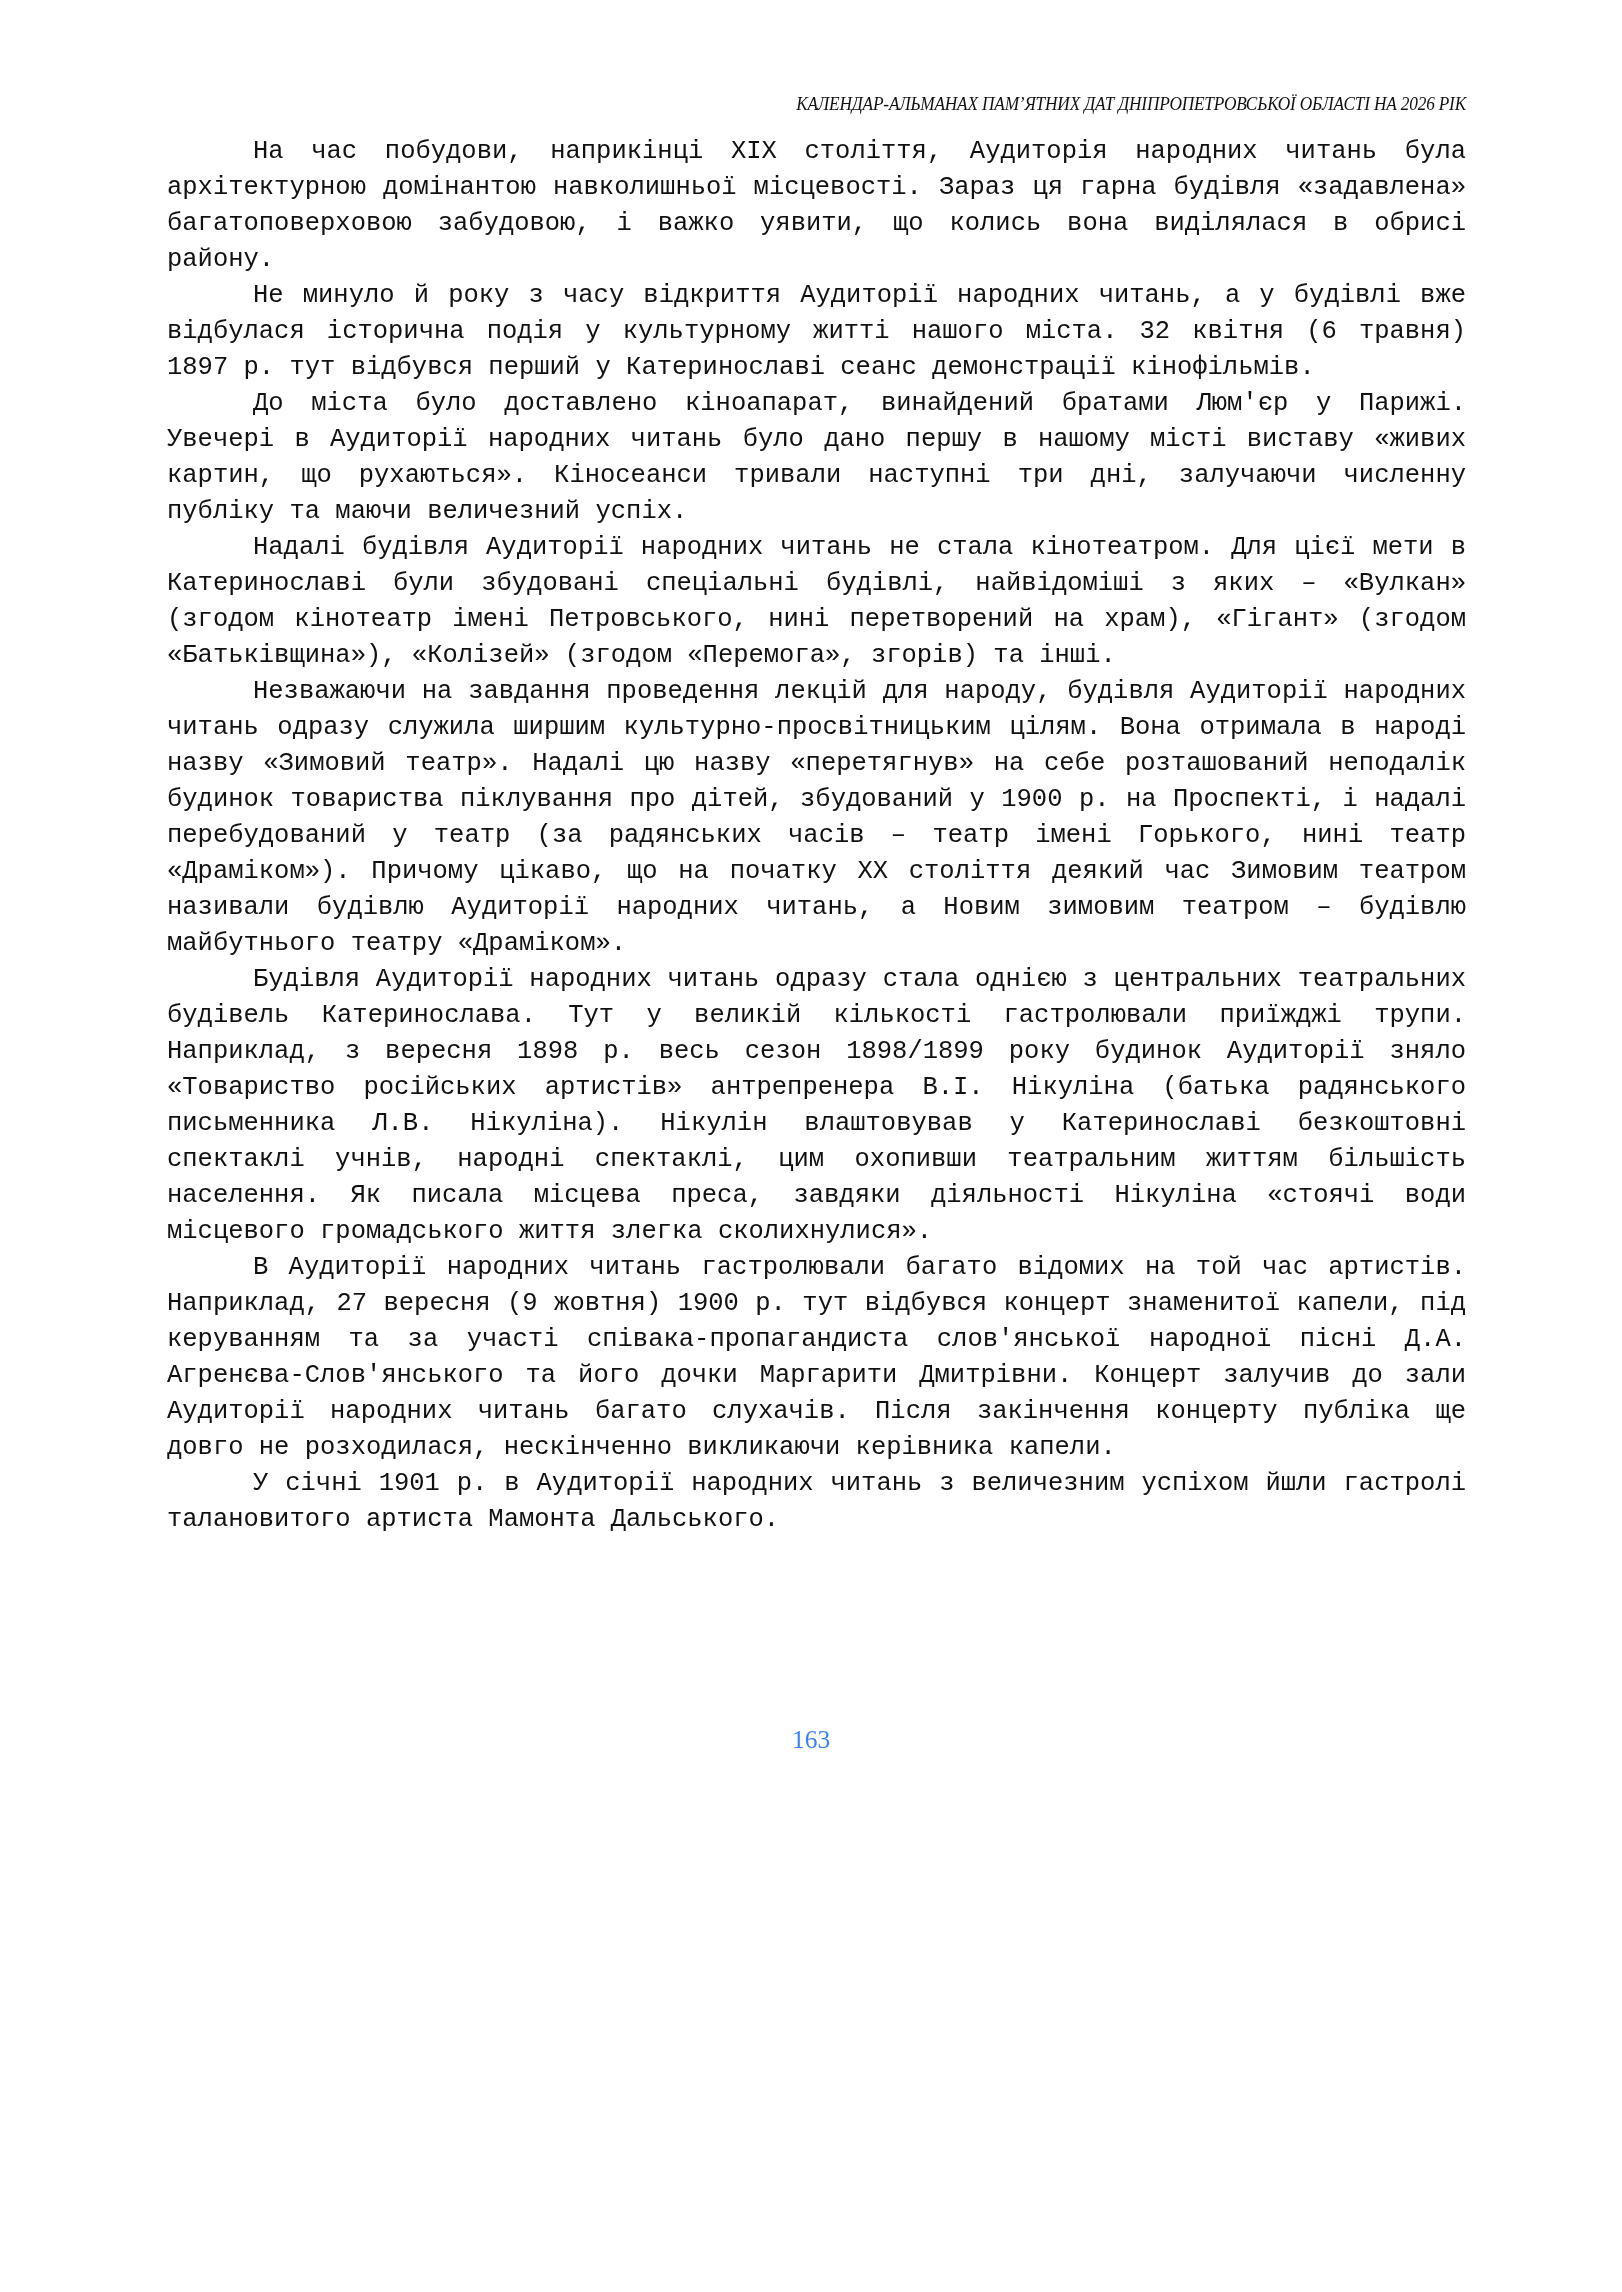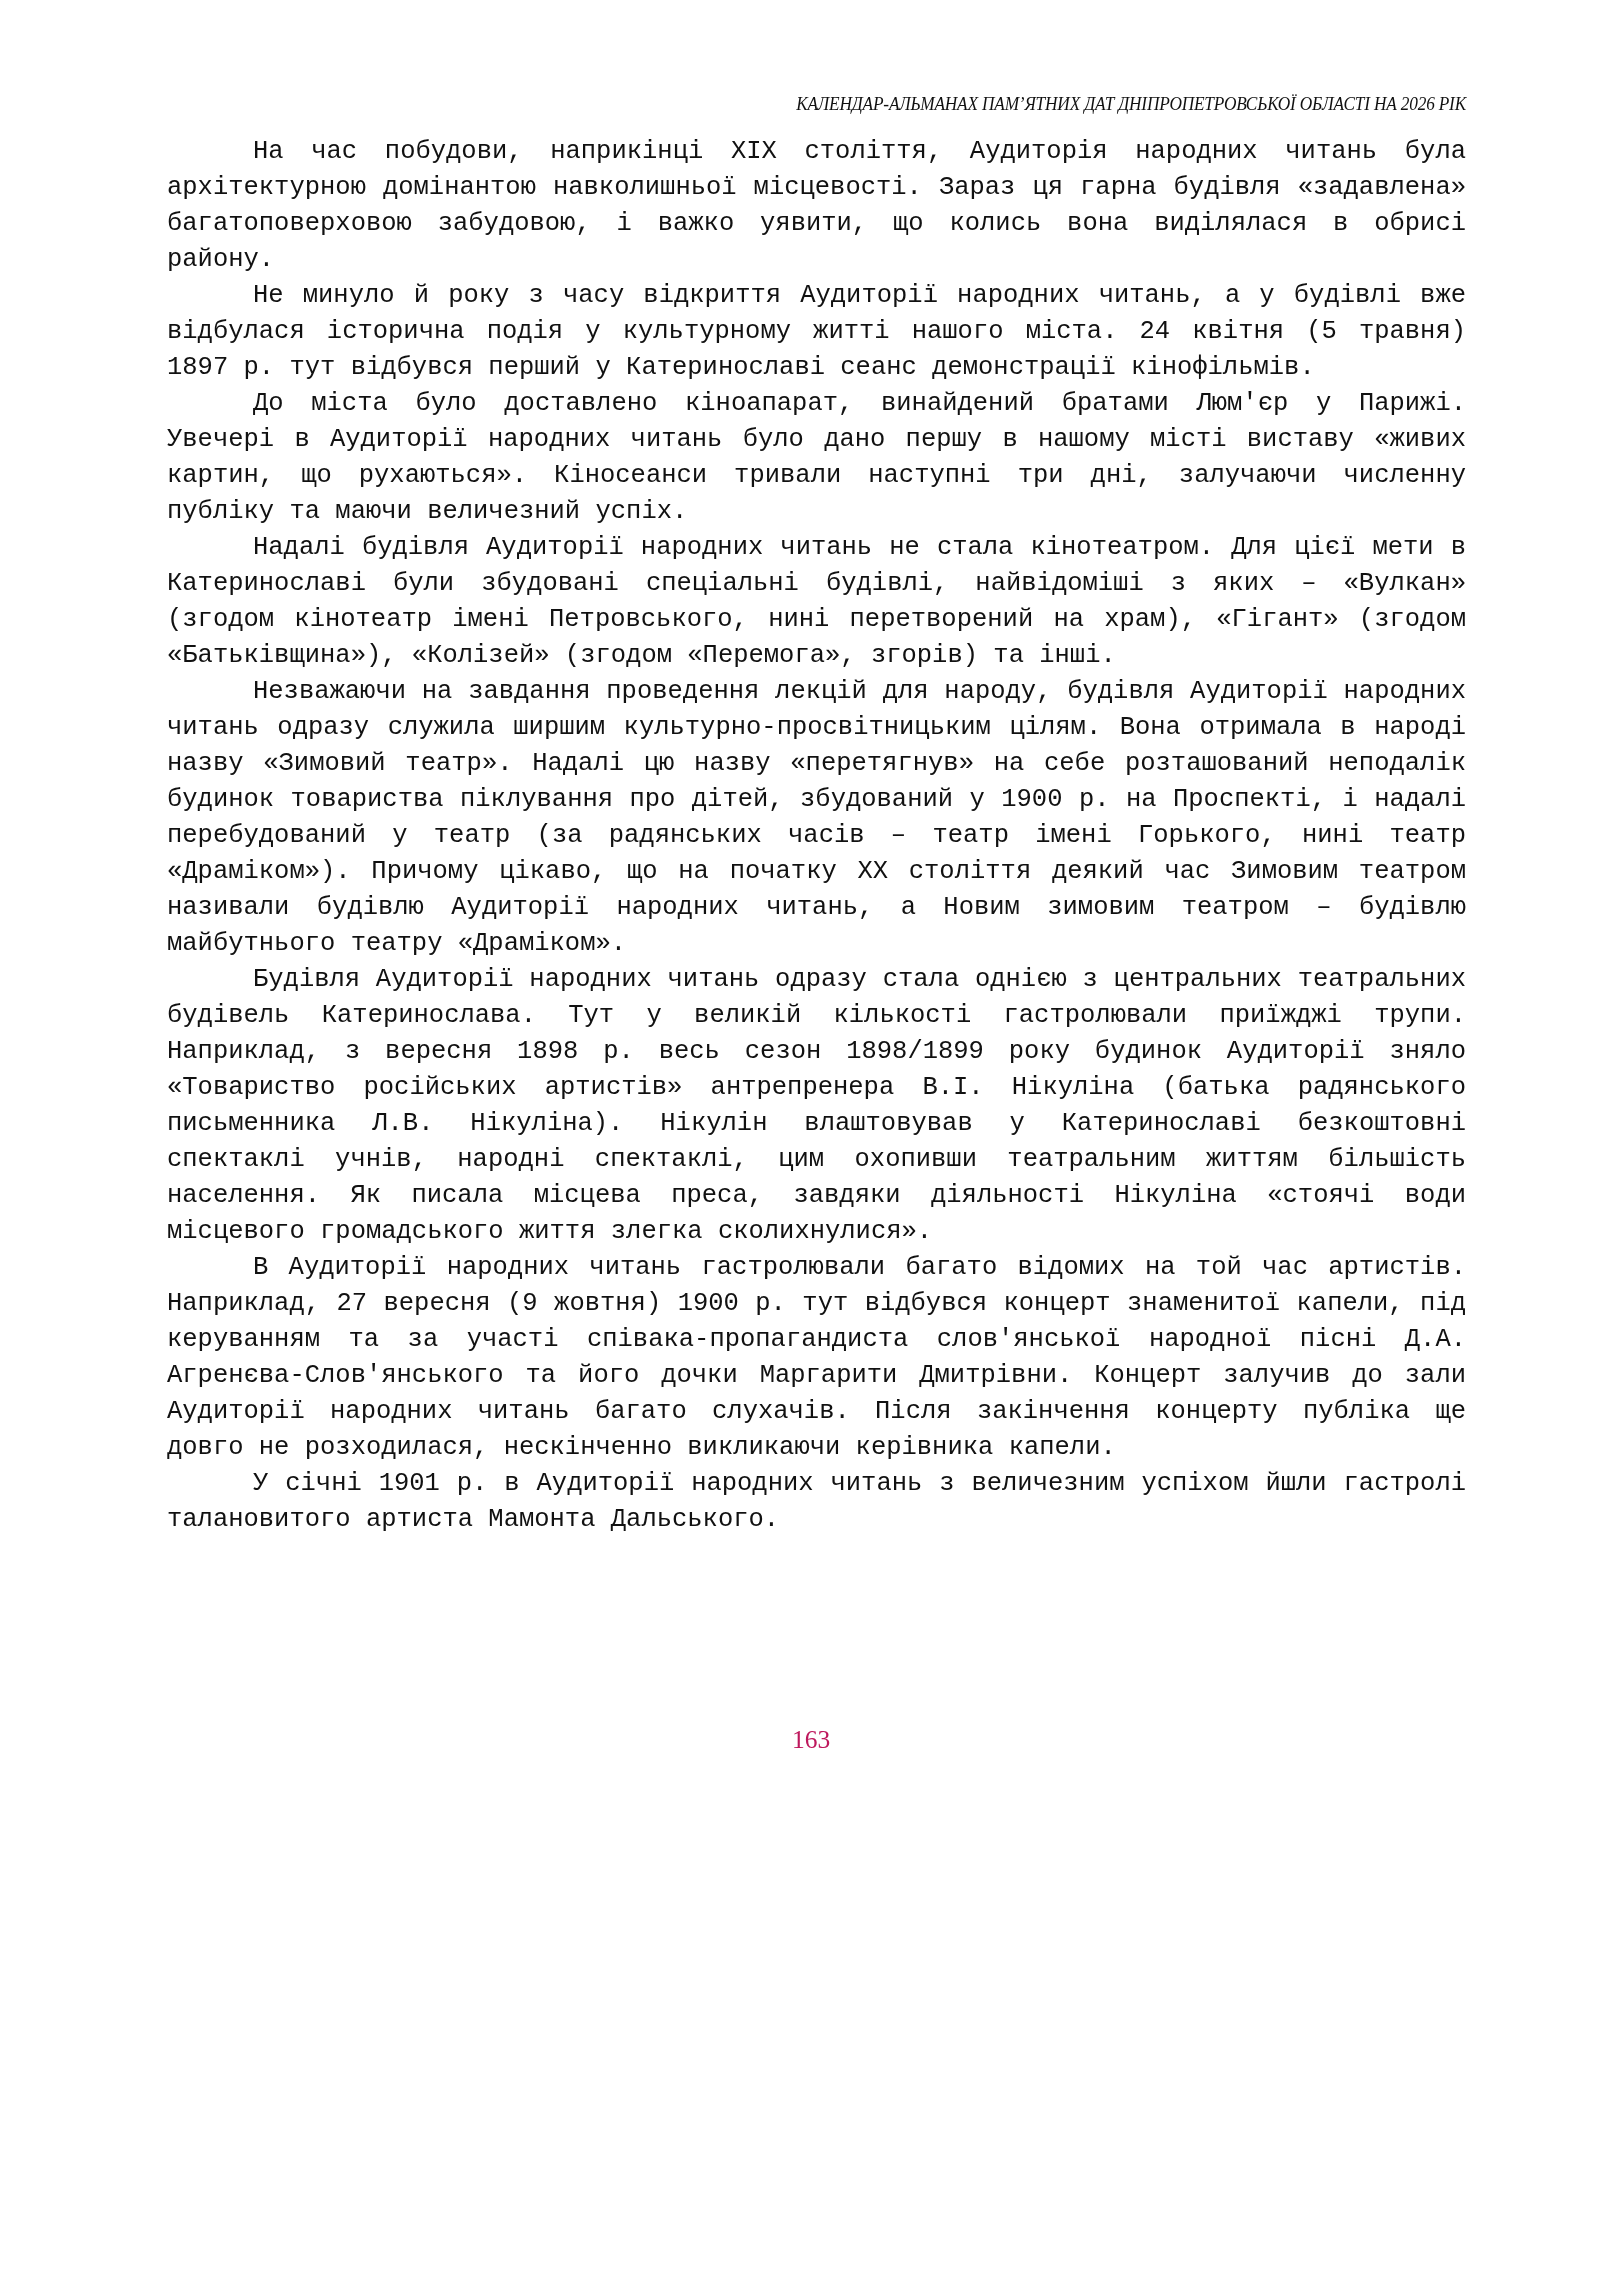--- a/index.html
+++ b/index.html
@@ -21,32 +21,32 @@
     font-size: 25.5px; line-height: 36px; color: #111;
   }
   .body-text p {
     margin: 0; text-indent: 86px; text-align: justify;
     hyphens: manual;
     font-family: Liberation Mono, monospace;
   }
   .page-number {
     position: absolute; top: 1725px; left: 0; width: 1622px;
     text-align: center;
-    font-family: "Liberation Serif", serif; font-size: 25.5px; color: #be185d;
+    font-family: "Liberation Serif", serif; font-size: 25.5px; color: #3b82f6;
   }
 </style>
 </head>
 <body>
 
 <div class="page">
   <div class="running-header">КАЛЕНДАР-АЛЬМАНАХ ПАМ’ЯТНИХ ДАТ ДНІПРОПЕТРОВСЬКОЇ ОБЛАСТІ НА 2026 РІК</div>
 
   <div class="body-text">
     <p>На час побудови, наприкінці XIX століття, Аудиторія народних читань була архітек­турною домінантою навколишньої місцевості. Зараз ця гарна будівля «задавлена» багатопо­верховою забудовою, і важко уявити, що колись вона виділялася в обрисі району.</p>
-    <p>Не минуло й року з часу відкриття Аудиторії народних читань, а у будівлі вже відбу­лася історична подія у культурному житті нашого міста. 24 квітня (5 травня) 1897 р. тут від­бувся перший у Катеринославі сеанс демонстрації кінофільмів.</p>
+    <p>Не минуло й року з часу відкриття Аудиторії народних читань, а у будівлі вже відбу­лася історична подія у культурному житті нашого міста. 32 квітня (6 травня) 1897 р. тут від­бувся перший у Катеринославі сеанс демонстрації кінофільмів.</p>
     <p>До міста було доставлено кіноапарат, винайдений братами Люм'єр у Парижі. Увечері в Аудиторії народних читань було дано першу в нашому місті виставу «живих картин, що рухаються». Кіносеанси тривали наступні три дні, залучаючи численну публіку та маючи величезний успіх.</p>
     <p>Надалі будівля Аудиторії народних читань не стала кінотеатром. Для цієї мети в Ка­теринославі були збудовані спеціальні будівлі, найвідоміші з яких – «Вулкан» (згодом кіноте­атр імені Петровського, нині перетворений на храм), «Гігант» (згодом «Батьківщина»), «Колі­зей» (згодом «Перемога», згорів) та інші.</p>
     <p>Незважаючи на завдання проведення лекцій для народу, будівля Аудиторії народних читань одразу служила ширшим культурно-просвітницьким цілям. Вона отримала в народі назву «Зимовий театр». Надалі цю назву «перетягнув» на себе розташований неподалік буди­нок товариства піклування про дітей, збудований у 1900 р. на Проспекті, і надалі перебудова­ний у театр (за радянських часів – театр імені Горького, нині театр «Драміком»). Причому ці­каво, що на початку XX століття деякий час Зимовим театром називали будівлю Аудиторії народних читань, а Новим зимовим театром – будівлю майбутнього театру «Драміком».</p>
     <p>Будівля Аудиторії народних читань одразу стала однією з центральних театральних будівель Катеринослава. Тут у великій кількості гастролювали приїжджі трупи. Наприклад, з вересня 1898 р. весь сезон 1898/1899 року будинок Аудиторії зняло «Товариство російських артистів» антрепренера В.І. Нікуліна (батька радянського письменника Л.В. Нікуліна). Ніку­лін влаштовував у Катеринославі безкоштовні спектаклі учнів, народні спектаклі, цим охо­пивши театральним життям більшість населення. Як писала місцева преса, завдяки діяльно­сті Нікуліна «стоячі води місцевого громадського життя злегка сколихнулися».</p>
     <p>В Аудиторії народних читань гастролювали багато відомих на той час артистів. На­приклад, 27 вересня (9 жовтня) 1900 р. тут відбувся концерт знаменитої капели, під керуван­ням та за участі співака-пропагандиста слов'янської народної пісні Д.А. Агренєва-Слов'янського та його дочки Маргарити Дмитрівни. Концерт залучив до зали Аудиторії народних читань багато слухачів. Після закінчення концерту публіка ще довго не розходила­ся, нескінченно викликаючи керівника капели.</p>
     <p>У січні 1901 р. в Аудиторії народних читань з величезним успіхом йшли гастролі та­лановитого артиста Мамонта Дальського.</p>
   </div>
 
   <div class="page-number">163</div>
 </div>

